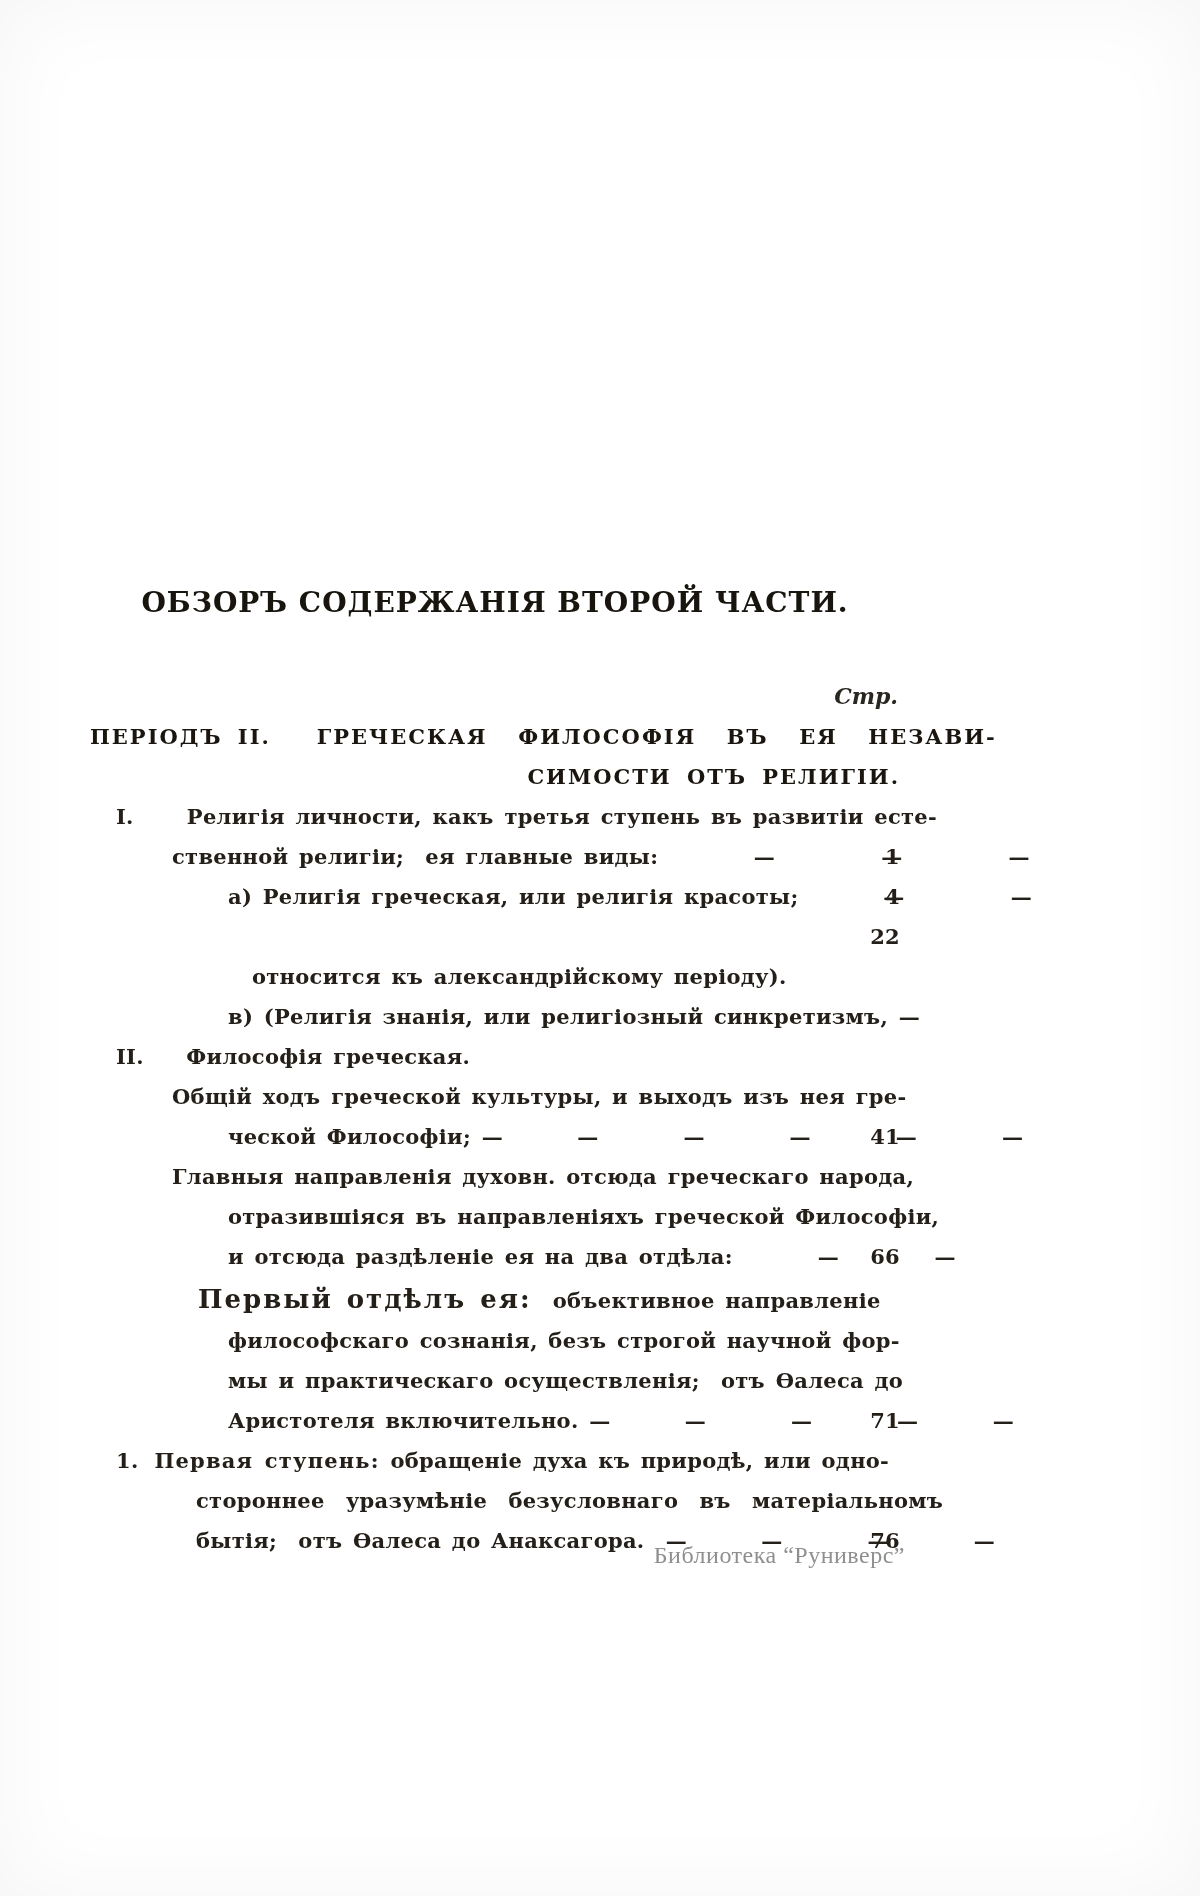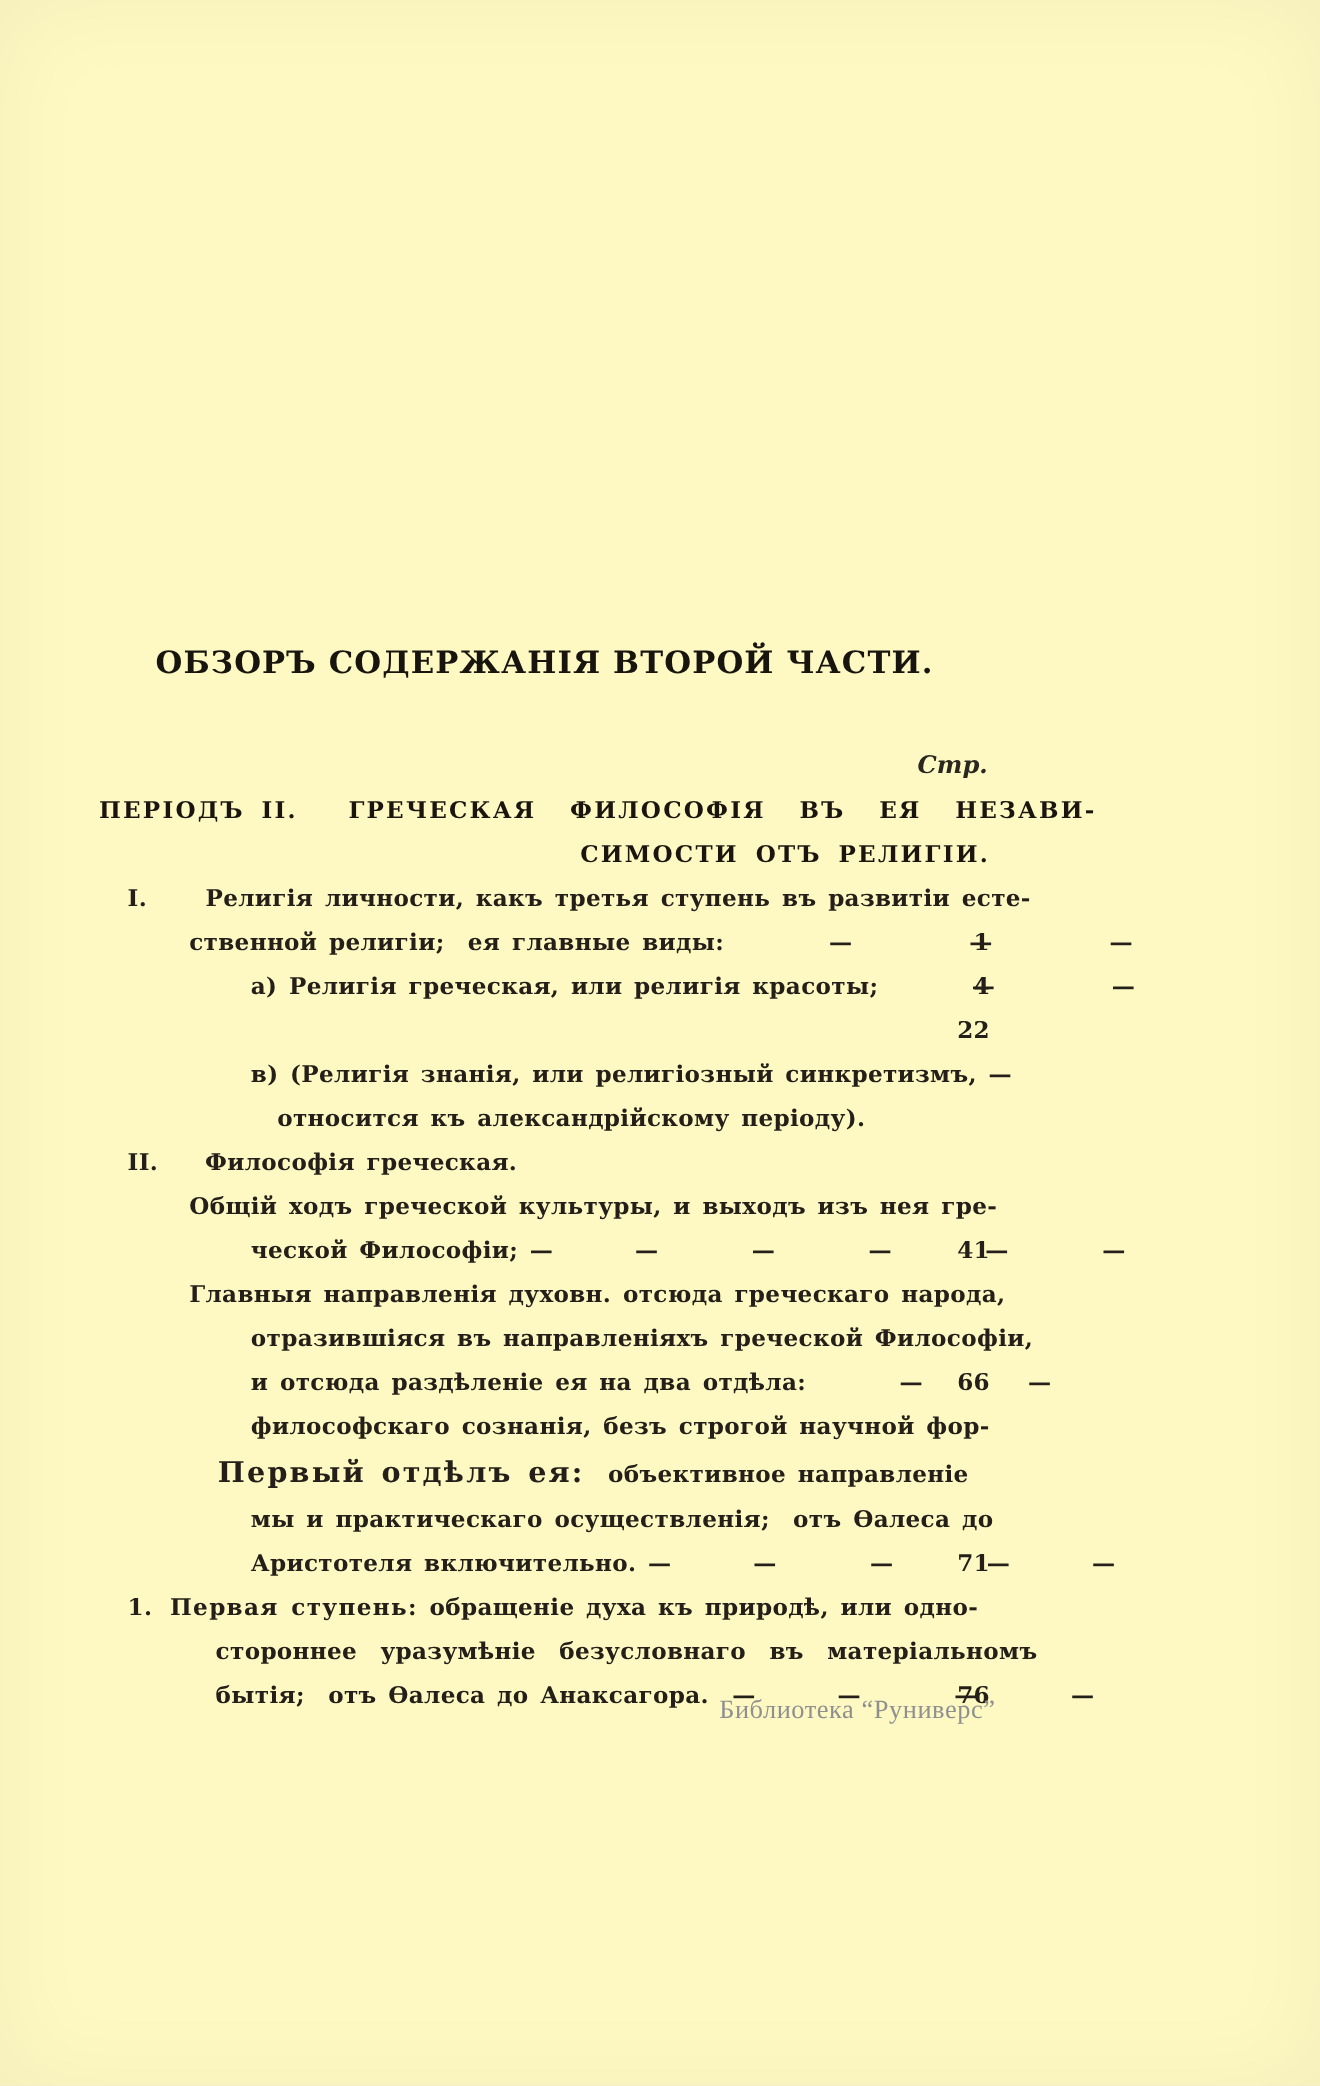--- a/index.html
+++ b/index.html
@@ -1,18 +1,18 @@
 <!DOCTYPE html>
 <html><head>
 <meta charset="utf-8">
 <style>
   html,body{margin:0;padding:0;}
   body{width:1200px;height:1896px;background:#e8e8e8;}
   .page{
-    position:relative;width:1200px;height:1896px;background:#fef9c3;
+    position:relative;width:1200px;height:1896px;background:#ffffff;
     overflow:hidden;color:#221f1b;
     font-family:"DejaVu Serif","Liberation Serif",serif;
     box-shadow:inset 0 0 90px rgba(0,0,0,0.045);
   }
   .sheet{position:absolute;left:90px;top:586px;width:810px;}
   .title{
     font-size:28px;font-weight:bold;text-align:center;letter-spacing:1px;
     white-space:nowrap;color:#18150f;
   }
   .strhead{
@@ -61,39 +61,39 @@
       <div class="line h indA"><span>СИМОСТИ ОТЪ РЕЛИГІИ.</span></div>
 
       <div class="line ind1"><span>I.     Религія личности, какъ третья ступень въ развитіи есте-</span></div>
 
       <div class="line ind2"><span>ственной религіи;  ея главные виды:         —          —          —</span><span class="pg">1</span></div>
 
       <div class="line ind3"><span>а) Религія греческая, или религія красоты;        —          —</span><span class="pg">4</span></div>
 
       <div class="line ind3"><span class="pg">22</span></div>
 
+      <div class="line ind4"><span>относится къ александрійскому періоду).</span></div>
+
       <div class="line ind3"><span>в) (Религія знанія, или религіозный синкретизмъ, —</span></div>
-
-      <div class="line ind4"><span>относится къ александрійскому періоду).</span></div>
 
       <div class="line ind1"><span>II.    Философія греческая.</span></div>
 
       <div class="line ind2"><span>Общій ходъ греческой культуры, и выходъ изъ нея гре-</span></div>
 
       <div class="line ind3"><span>ческой Философіи; —       —        —        —        —        —</span><span class="pg">41</span></div>
 
       <div class="line ind2"><span>Главныя направленія духовн. отсюда греческаго народа,</span></div>
 
       <div class="line ind3"><span>отразившіяся въ направленіяхъ греческой Философіи,</span></div>
 
       <div class="line ind3"><span>и отсюда раздѣленіе ея на два отдѣла:        —         —</span><span class="pg">66</span></div>
 
+      <div class="line tall ind3b"><b class="lead big">Первый отдѣлъ ея:</b><span>  объективное направленіе</span></div>
+
       <div class="line ind3"><span>философскаго сознанія, безъ строгой научной фор-</span></div>
-
-      <div class="line tall ind3b"><b class="lead big">Первый отдѣлъ ея:</b><span>  объективное направленіе</span></div>
 
       <div class="line ind3"><span>мы и практическаго осуществленія;  отъ Ѳалеса до</span></div>
 
       <div class="line ind3"><span>Аристотеля включительно. —       —        —        —       —</span><span class="pg">71</span></div>
 
       <div class="line ind1"><span class="num">1.</span><b class="lead">Первая ступень:</b><span> обращеніе духа къ природѣ, или одно-</span></div>
 
       <div class="line ind2b"><span>стороннее  уразумѣніе  безусловнаго  въ  матеріальномъ</span></div>
 
       <div class="line ind2b"><span>бытія;  отъ Ѳалеса до Анаксагора.  —       —        —        —</span><span class="pg">76</span></div>

